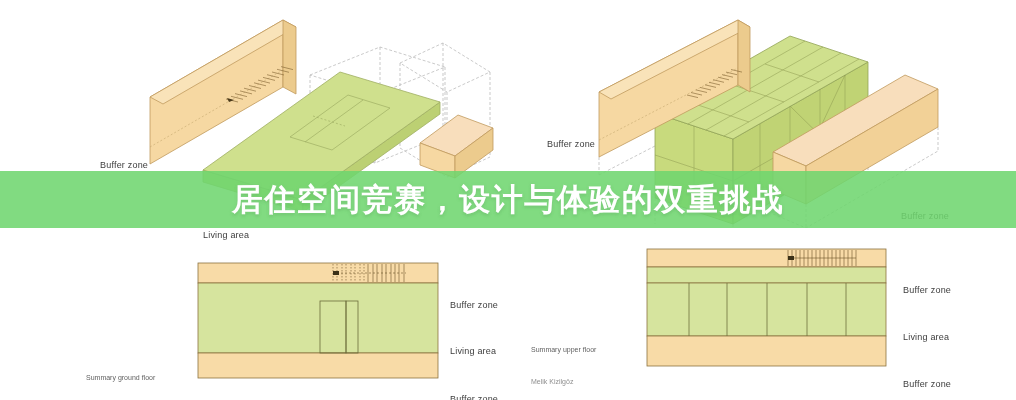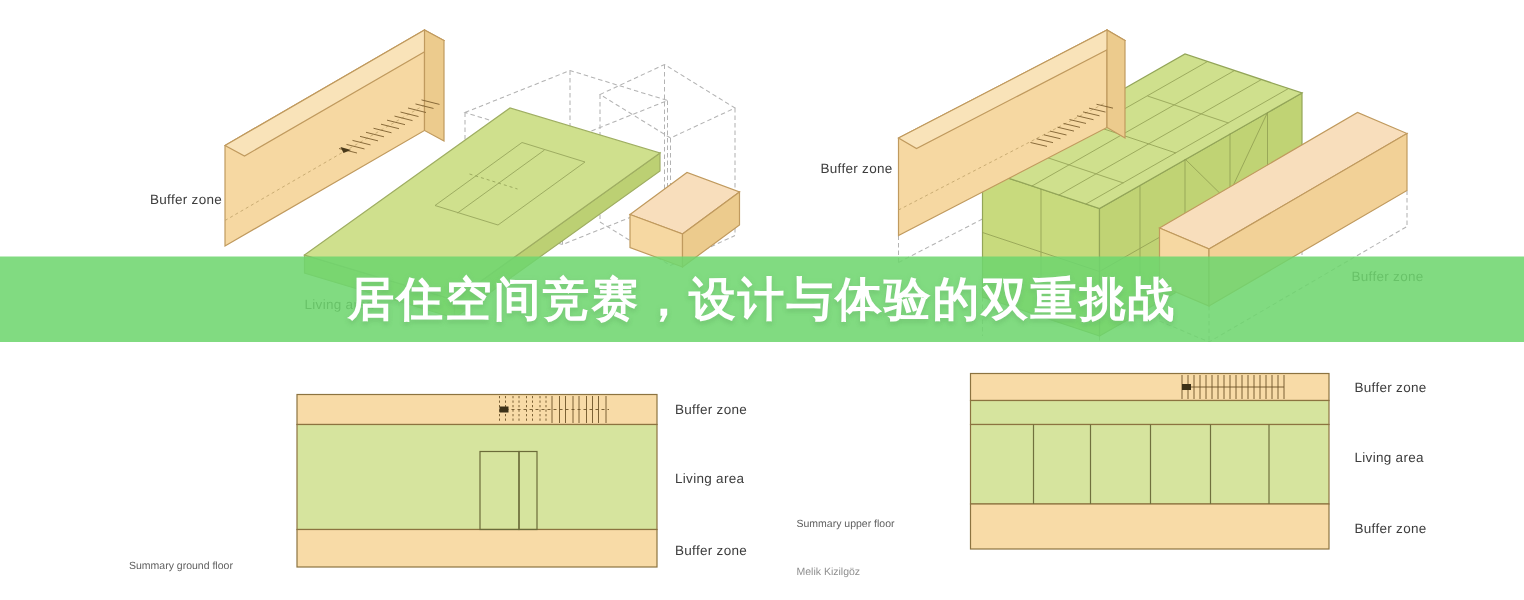--- a/index.html
+++ b/index.html
@@ -1,21 +1,21 @@
 <!DOCTYPE html>
 <html><head>
 <meta charset="utf-8">
 <style>
   html,body{margin:0;padding:0;background:#ffffff;}
   .stage{
     position:relative;width:1016px;height:400px;background:#ffffff;overflow:hidden;
     font-family:"Liberation Sans",sans-serif;
   }
   svg{position:absolute;display:block;}
-  .lbl{position:absolute;font-size:9px;color:#3d3d3d;white-space:nowrap;letter-spacing:.2px;}
+  .lbl{position:absolute;font-size:9px;color:#3d3d3d;white-space:nowrap;letter-spacing:.2px;margin-top:32px;}
   .cap{position:absolute;font-size:7px;color:#5f5f5f;white-space:nowrap;}
   .credit{color:#8f8f8f;}
   .banner{
     position:absolute;left:0;top:171px;width:1016px;height:57px;z-index:10;
     background:rgba(110,214,110,0.87);
     display:flex;align-items:center;justify-content:center;
   }
   .banner-title{
     font-size:31px;font-weight:900;color:#ffffff;letter-spacing:1.5px;
     text-shadow:0 0 3px rgba(130,210,130,.85),0 2px 3px rgba(90,170,90,.4);

